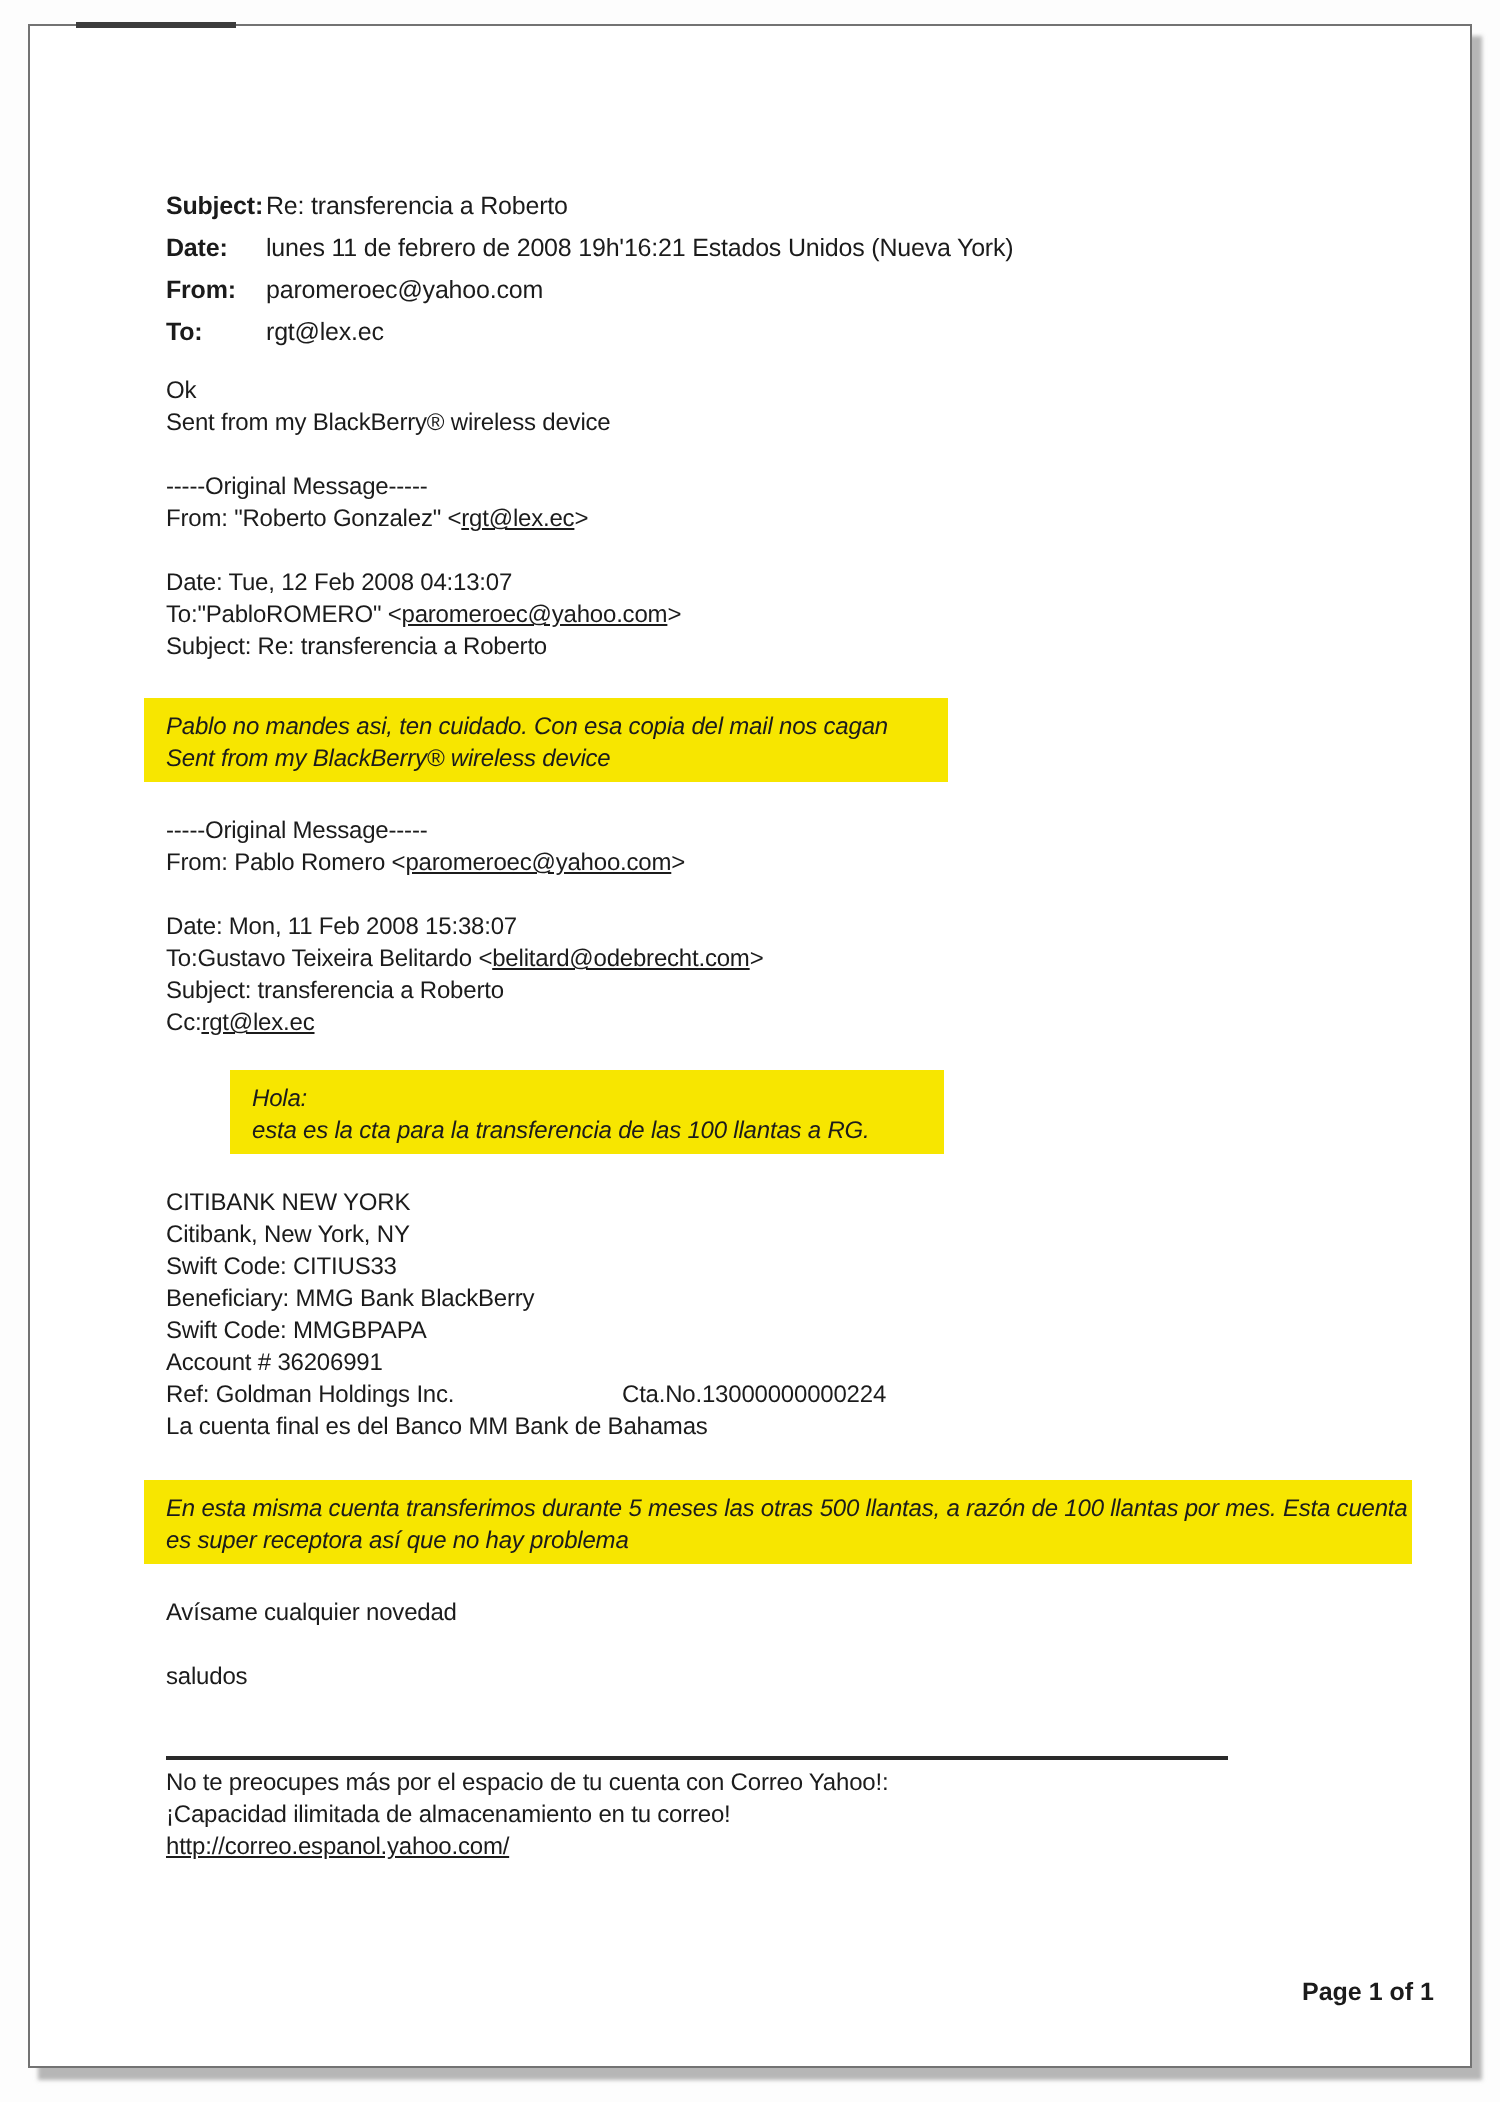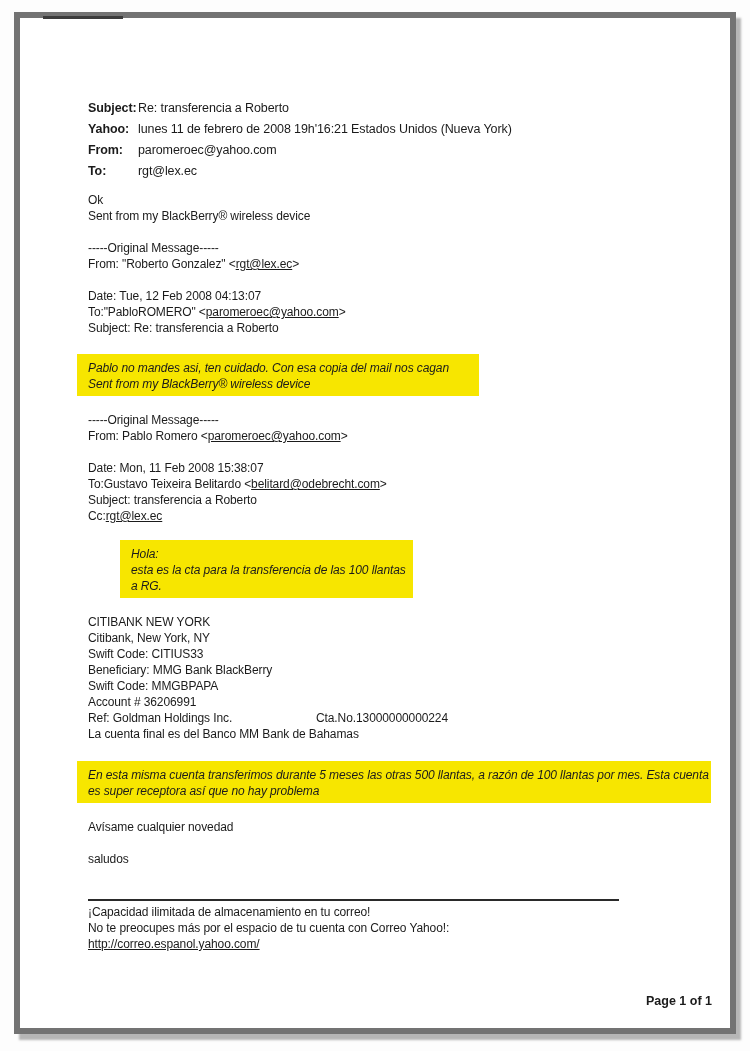--- a/index.html
+++ b/index.html
@@ -9,21 +9,21 @@
     font-family: "Liberation Sans", sans-serif;
     color: #1b1b1b;
     position: relative;
     overflow: hidden;
   }
   .sheet {
     position: absolute;
     left: 14px; top: 12px;
     width: 722px; height: 1022px;
     background: #ffffff;
-    border: 6px solid #737373;
+    border: 1px solid #737373;
     box-shadow: 5px 6px 2px rgba(145,145,145,0.65);
   }
   .edge-artifact {
     position: absolute;
     top: -2px; left: 23px;
     width: 80px; height: 3px;
     background: #3c3c3c;
   }
   .content {
     position: absolute;
@@ -38,21 +38,21 @@
   .hdr-label { display: inline-block; width: 50px; font-weight: bold; }
   .line { min-height: 16px; line-height: 16px; white-space: pre-wrap; }
   .lnk { text-decoration: underline; color: inherit; cursor: pointer; }
   .hl-block {
     background: #f7e600;
     padding: 6px 0 4px 11px;
     margin-left: -11px;
     font-style: italic;
   }
   .hl1 { width: 402px; margin-top: 2px; }
-  .hl2 { width: 293px; margin-left: 32px; }
+  .hl2 { width: 357px; margin-left: 32px; }
   .hl3 { width: 634px; margin-top: 3px; }
   .ref-part { display: inline-block; width: 228px; }
   .rule {
     width: 531px;
     border-top: 2px solid #2a2a2a;
     margin-bottom: 3px;
   }
   .page-num {
     position: absolute;
     top: 976px; right: 18px;
@@ -63,21 +63,21 @@
 </head>
 <body>
 
 <div class="sheet">
   <div class="edge-artifact"></div>
 
   <div class="content">
 
     <div class="header">
       <div class="hdr-row"><span class="hdr-label">Subject:</span><span>Re: transferencia a Roberto</span></div>
-      <div class="hdr-row"><span class="hdr-label">Yahoo:</span><span>lunes 11 de febrero de 2008 19h'16:21 Estados Unidos (Nueva York)</span></div>
+      <div class="hdr-row"><span class="hdr-label">Date:</span><span>lunes 11 de febrero de 2008 19h'16:21 Estados Unidos (Nueva York)</span></div>
       <div class="hdr-row"><span class="hdr-label">From:</span><span>paromeroec@yahoo.com</span></div>
       <div class="hdr-row"><span class="hdr-label">To:</span><span>rgt@lex.ec</span></div>
     </div>
 
     <div class="line">Ok</div>
     <div class="line">Sent from my BlackBerry® wireless device</div>
     <div class="line"></div>
 
     <div class="line">-----Original Message-----</div>
     <div class="line"><span>From: "Roberto Gonzalez" &lt;</span><span class="lnk">rgt@lex.ec</span><span>&gt;</span></div>
@@ -123,20 +123,20 @@
     </div>
     <div class="line"></div>
 
     <div class="line">Avísame cualquier novedad</div>
     <div class="line"></div>
     <div class="line">saludos</div>
     <div class="line"></div>
     <div class="line"></div>
 
     <div class="rule"></div>
+    <div class="line">No te preocupes más por el espacio de tu cuenta con Correo Yahoo!:</div>
     <div class="line">¡Capacidad ilimitada de almacenamiento en tu correo!</div>
-    <div class="line">No te preocupes más por el espacio de tu cuenta con Correo Yahoo!:</div>
     <div class="line"><span class="lnk">http://correo.espanol.yahoo.com/</span></div>
 
   </div>
 
   <div class="page-num">Page 1 of 1</div>
 </div>
 
 </body></html>

